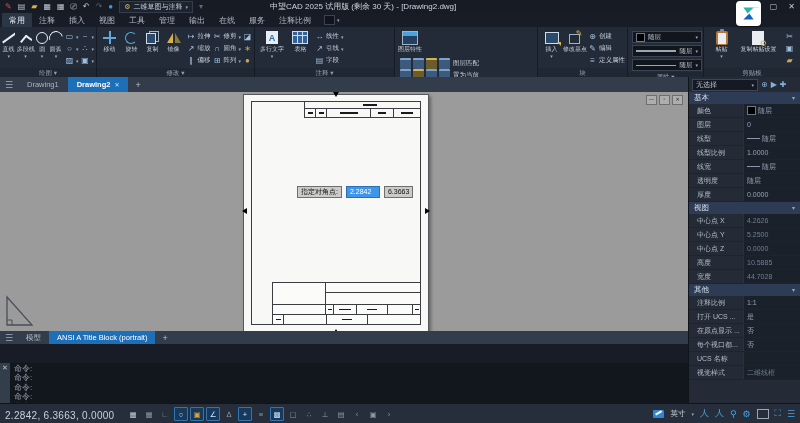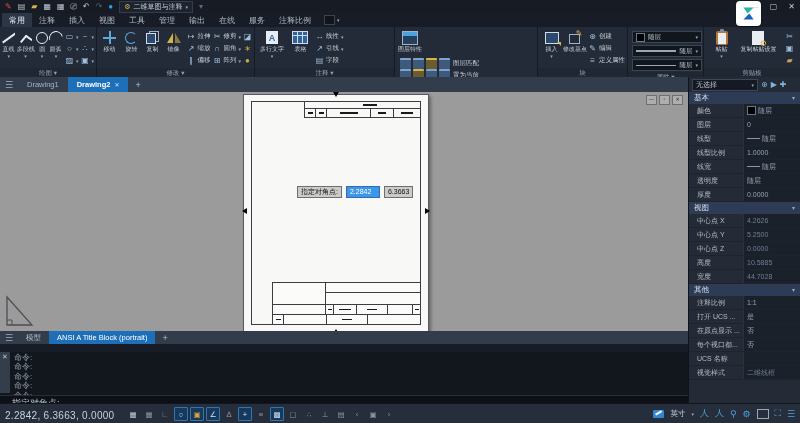--- a/index.html
+++ b/index.html
@@ -144,21 +144,21 @@
   .tipblue{background:#3d96e8;border:1px solid #2d6db3;color:#fff;padding:1px 3px;line-height:8px;min-width:26px}
   .mdibtns{position:absolute;right:5px;top:3px;display:flex;gap:2px;z-index:5}
   .mdib{width:9px;height:8px;background:#aeaeae;border:1px solid #6e6e6e;color:#2c2c2c;font-size:5px;line-height:7px;text-align:center}
 
   
   #layoutbar{left:0;top:331px;width:688px;height:13px;background:#333c4a;display:flex;align-items:stretch}
   .ltab{padding:0 8px;font-size:7.5px;color:#b9c3d0;display:flex;align-items:center}
   .ltab.active{background:#1d6fb8;color:#fff;font-weight:normal}
 
   
-  #cmd{left:0;top:352px;width:688px;height:59px;background:#12161d}
+  #cmd{left:0;top:363px;width:688px;height:59px;background:#12161d}
   #cmdstrip{position:absolute;left:0;top:0;width:10px;height:41px;background:#343d4a;text-align:center}
   #cmdstrip .x{color:#b9c2ce;font-size:7px;line-height:10px}
   #cmdlines{position:absolute;left:14px;top:1px;font-size:8px;color:#95a0ae;line-height:9.4px}
   #cmdprompt{position:absolute;left:0;right:0;bottom:0;height:15px;background:#0d1117;border-top:1px solid #262e3a;display:flex;align-items:center;padding-left:12px;font-size:9px;color:#c4cdda}
 
   
   #status{left:0;top:403px;width:800px;height:20px;background:#262e3c;border-top:1px solid #10141b;box-sizing:border-box}
   #coords{position:absolute;left:5px;top:6px;font-size:10px;color:#c7d0dc;letter-spacing:.3px}
   #toggles{position:absolute;left:126px;top:3px;display:flex;gap:2px}
   .tg{width:12px;height:12px;border:1px solid transparent;display:flex;align-items:center;justify-content:center;font-size:7.5px;color:#8d98a6;border-radius:1px}
@@ -199,20 +199,21 @@
     <span class="qi" data-name="undo-icon">↶</span>
     <span class="qi dim" data-name="redo-icon">↷</span>
     <span class="qi blu" data-name="cloud-icon">●</span>
     <span class="wsbox" data-name="workspace-selector">
       <span class="yel" data-name="workspace-gear-icon">⚙</span>
       <span data-name="workspace-label">二维草图与注释</span>
       <span class="caret" data-name="chevron-down-icon">▾</span>
     </span>
     <span class="qi dim" data-name="toolbar-options-icon">▾</span>
   </div>
+  <span id="title-text" data-name="window-title">中望CAD 2025 试用版 (剩余 30 天) - [Drawing2.dwg]</span>
   <div class="winbtns">
     <span data-name="minimize-button">—</span>
     <span data-name="maximize-button">▢</span>
     <span data-name="close-button">✕</span>
   </div>
 </div>
 <div id="logo" data-name="zwcad-logo">
   <svg width="17" height="17" viewBox="0 0 20 20" data-name="zwcad-logo-glyph">
     <polygon points="4,3 16,3 9,10" fill="#2bb3a3"></polygon>
     <polygon points="16,17 4,17 11,10" fill="#1565c0"></polygon>

